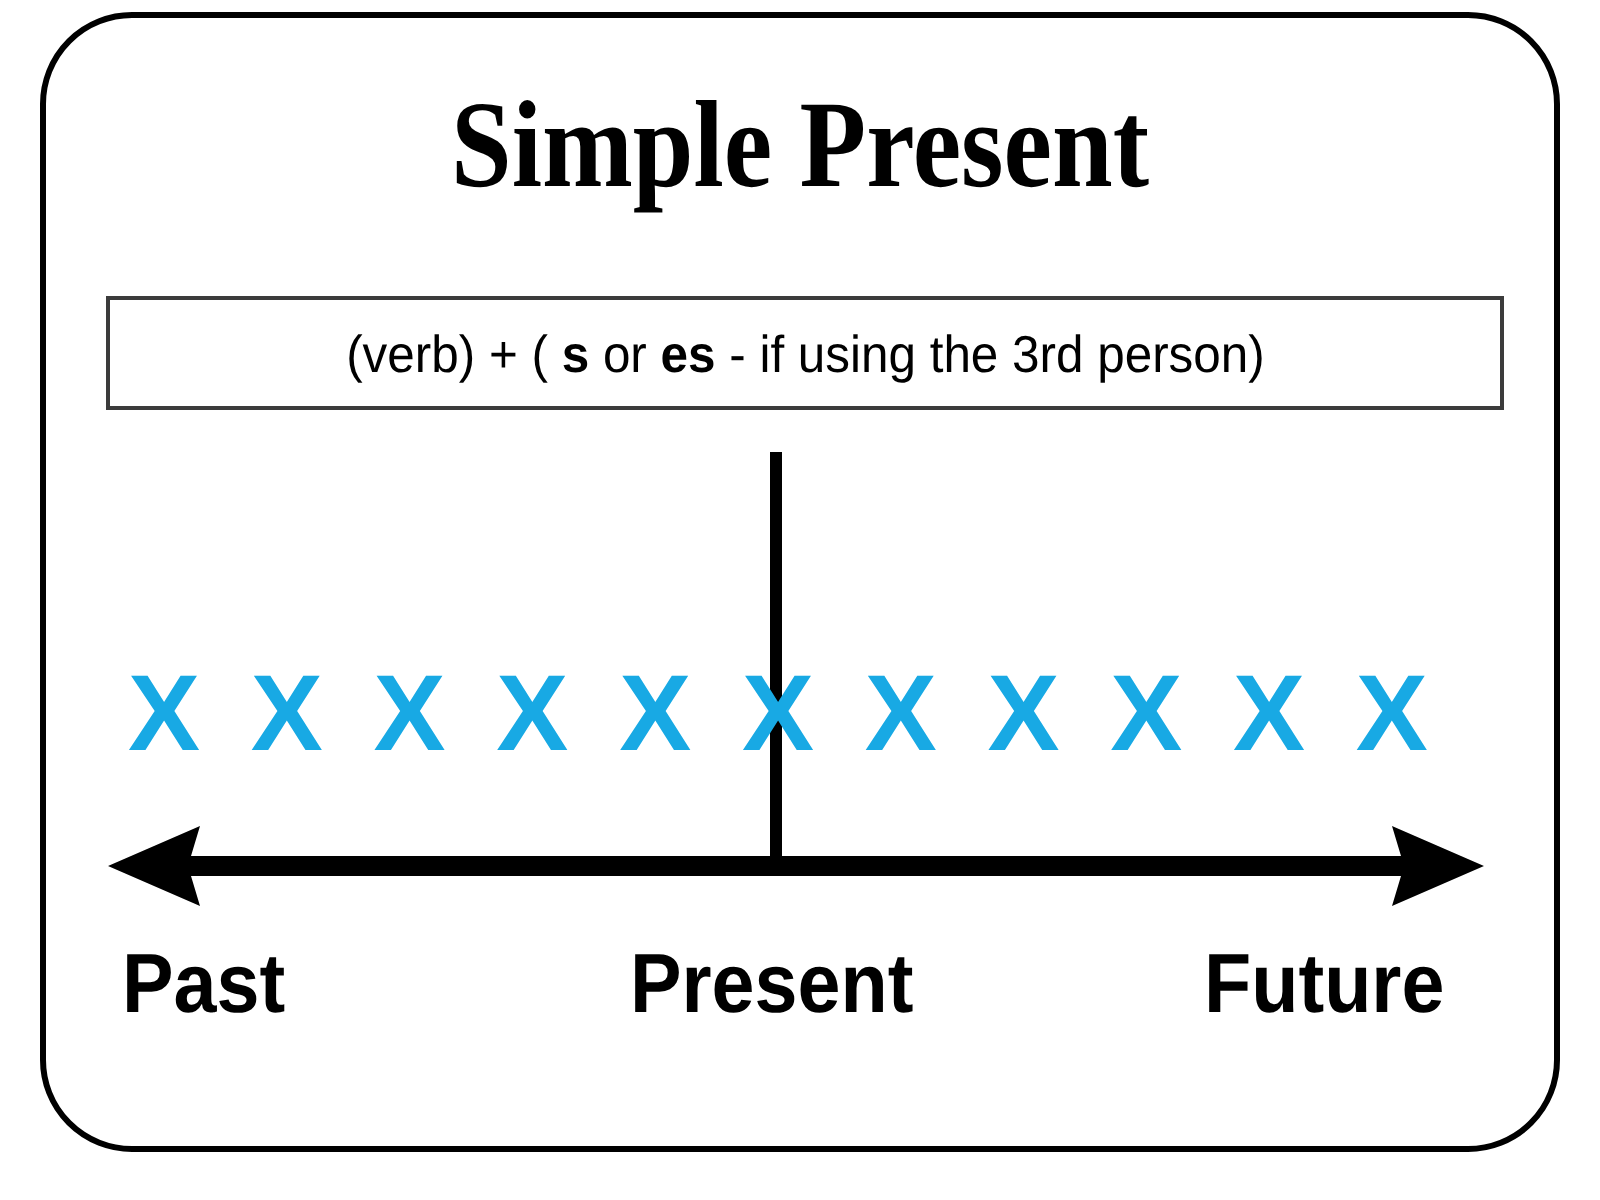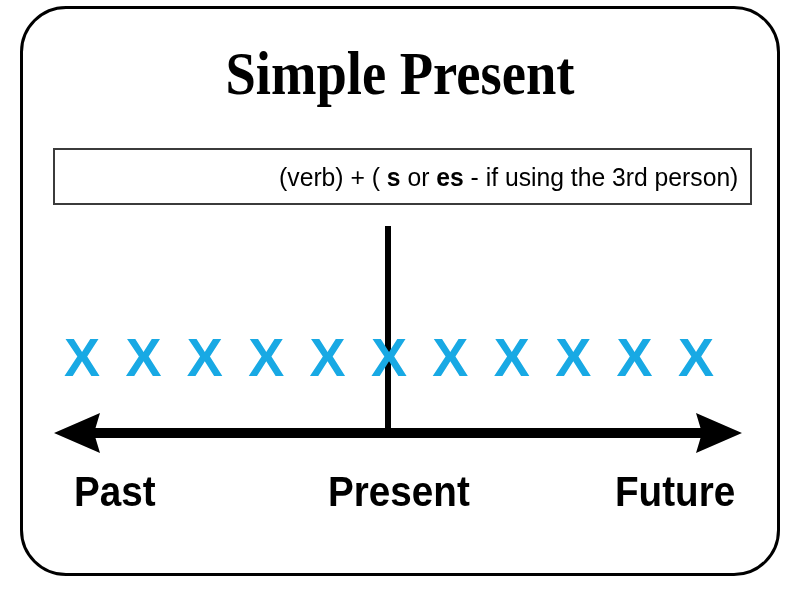--- a/index.html
+++ b/index.html
@@ -56,21 +56,21 @@
     position: absolute;
     left: 53px;
     top: 148px;
     width: 699px;
     height: 57px;
     box-sizing: border-box;
     border: 2px solid #3b3b3b;
     background: #ffffff;
     display: flex;
     align-items: center;
-    justify-content: flex-end;
+    justify-content: center;
   }
   .formula-text {
     font-family: "Liberation Sans", sans-serif;
     font-size: 26px;
     line-height: 30px;
     color: #000000;
     white-space: nowrap;
     transform: scaleX(0.95);
     transform-origin: center center;
   }
@@ -119,21 +119,21 @@
     width: 692px;
     height: 56px;
   }
   .timeline svg {
     display: block;
   }
 
   
   .labels {
     position: absolute;
-    left: 60px;
+    left: 47px;
     top: 468px;
     width: 692px;
     height: 50px;
   }
   .tl-label {
     position: absolute;
     top: 0;
     font-family: "Liberation Sans", sans-serif;
     font-weight: bold;
     font-size: 42px;

